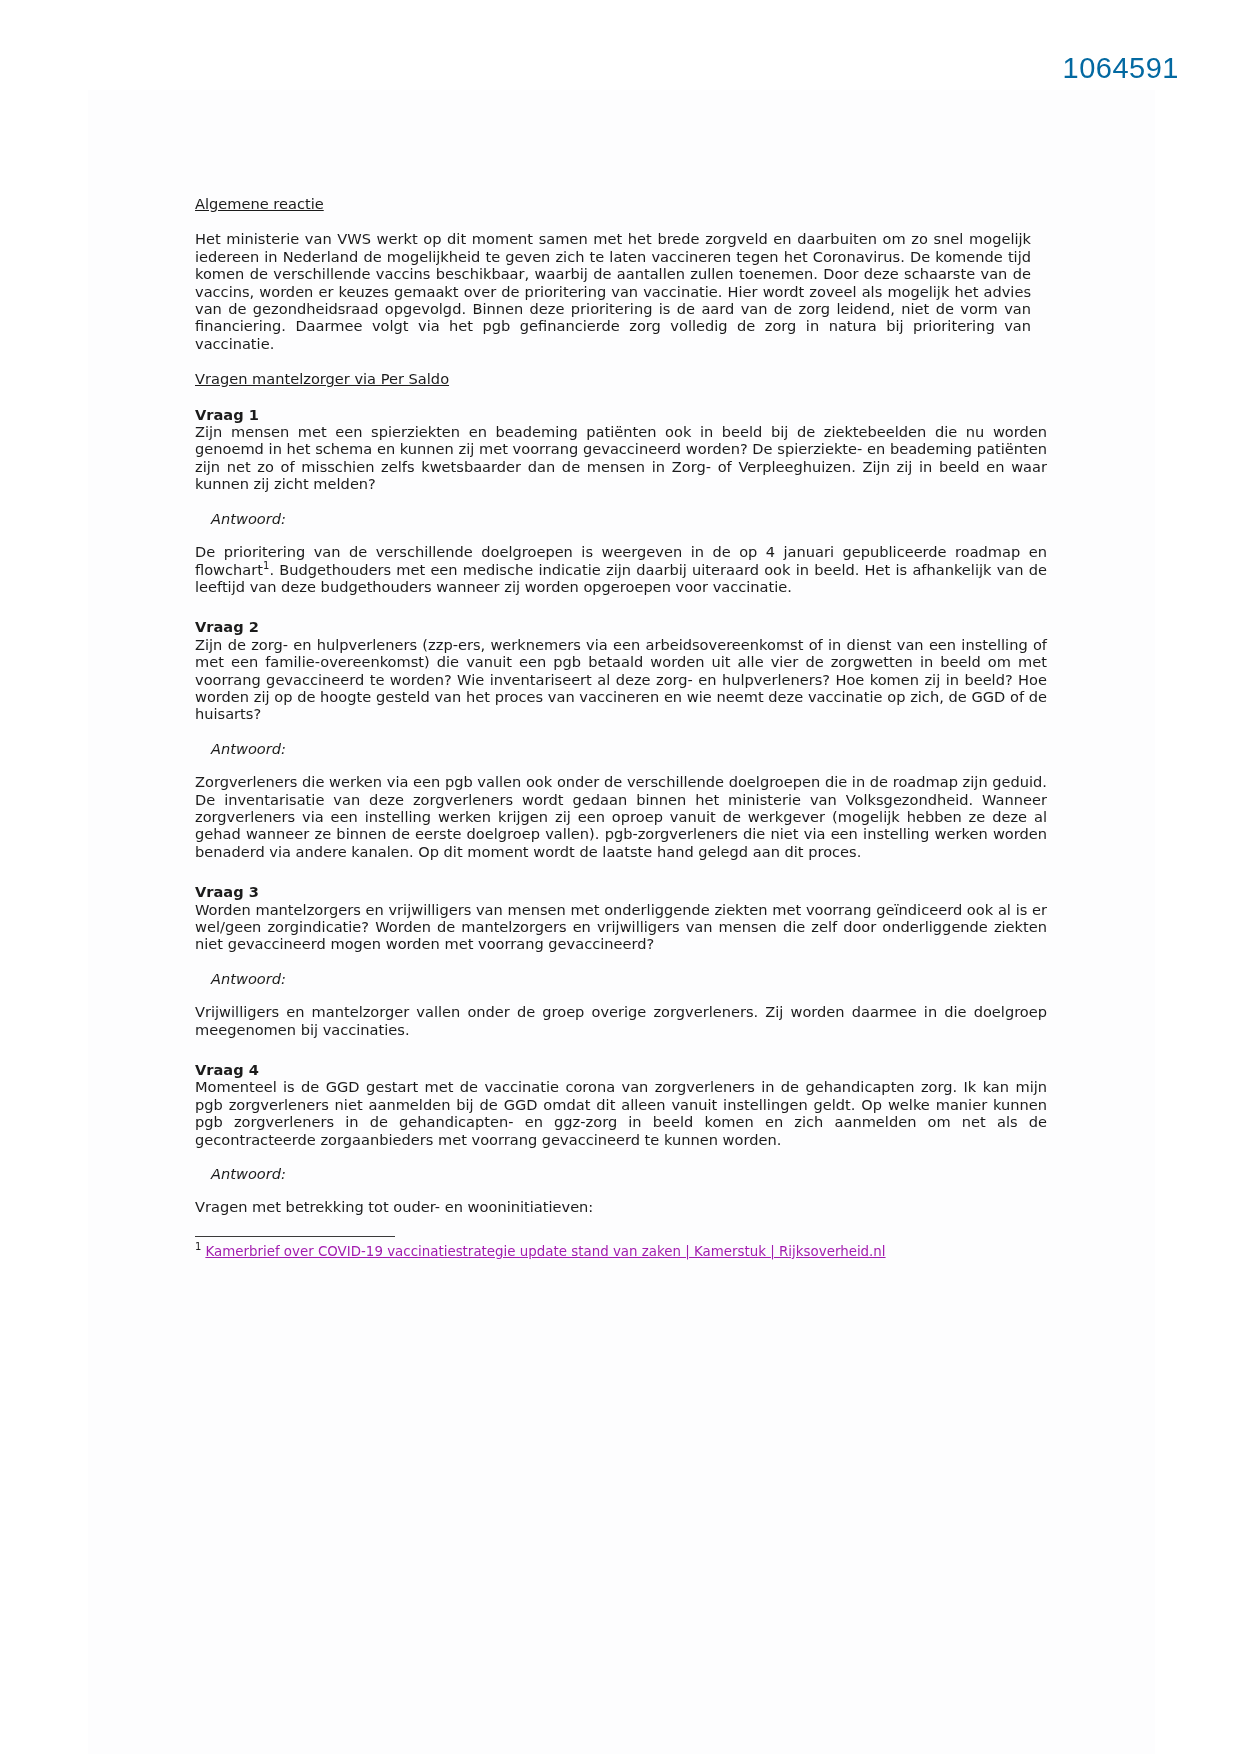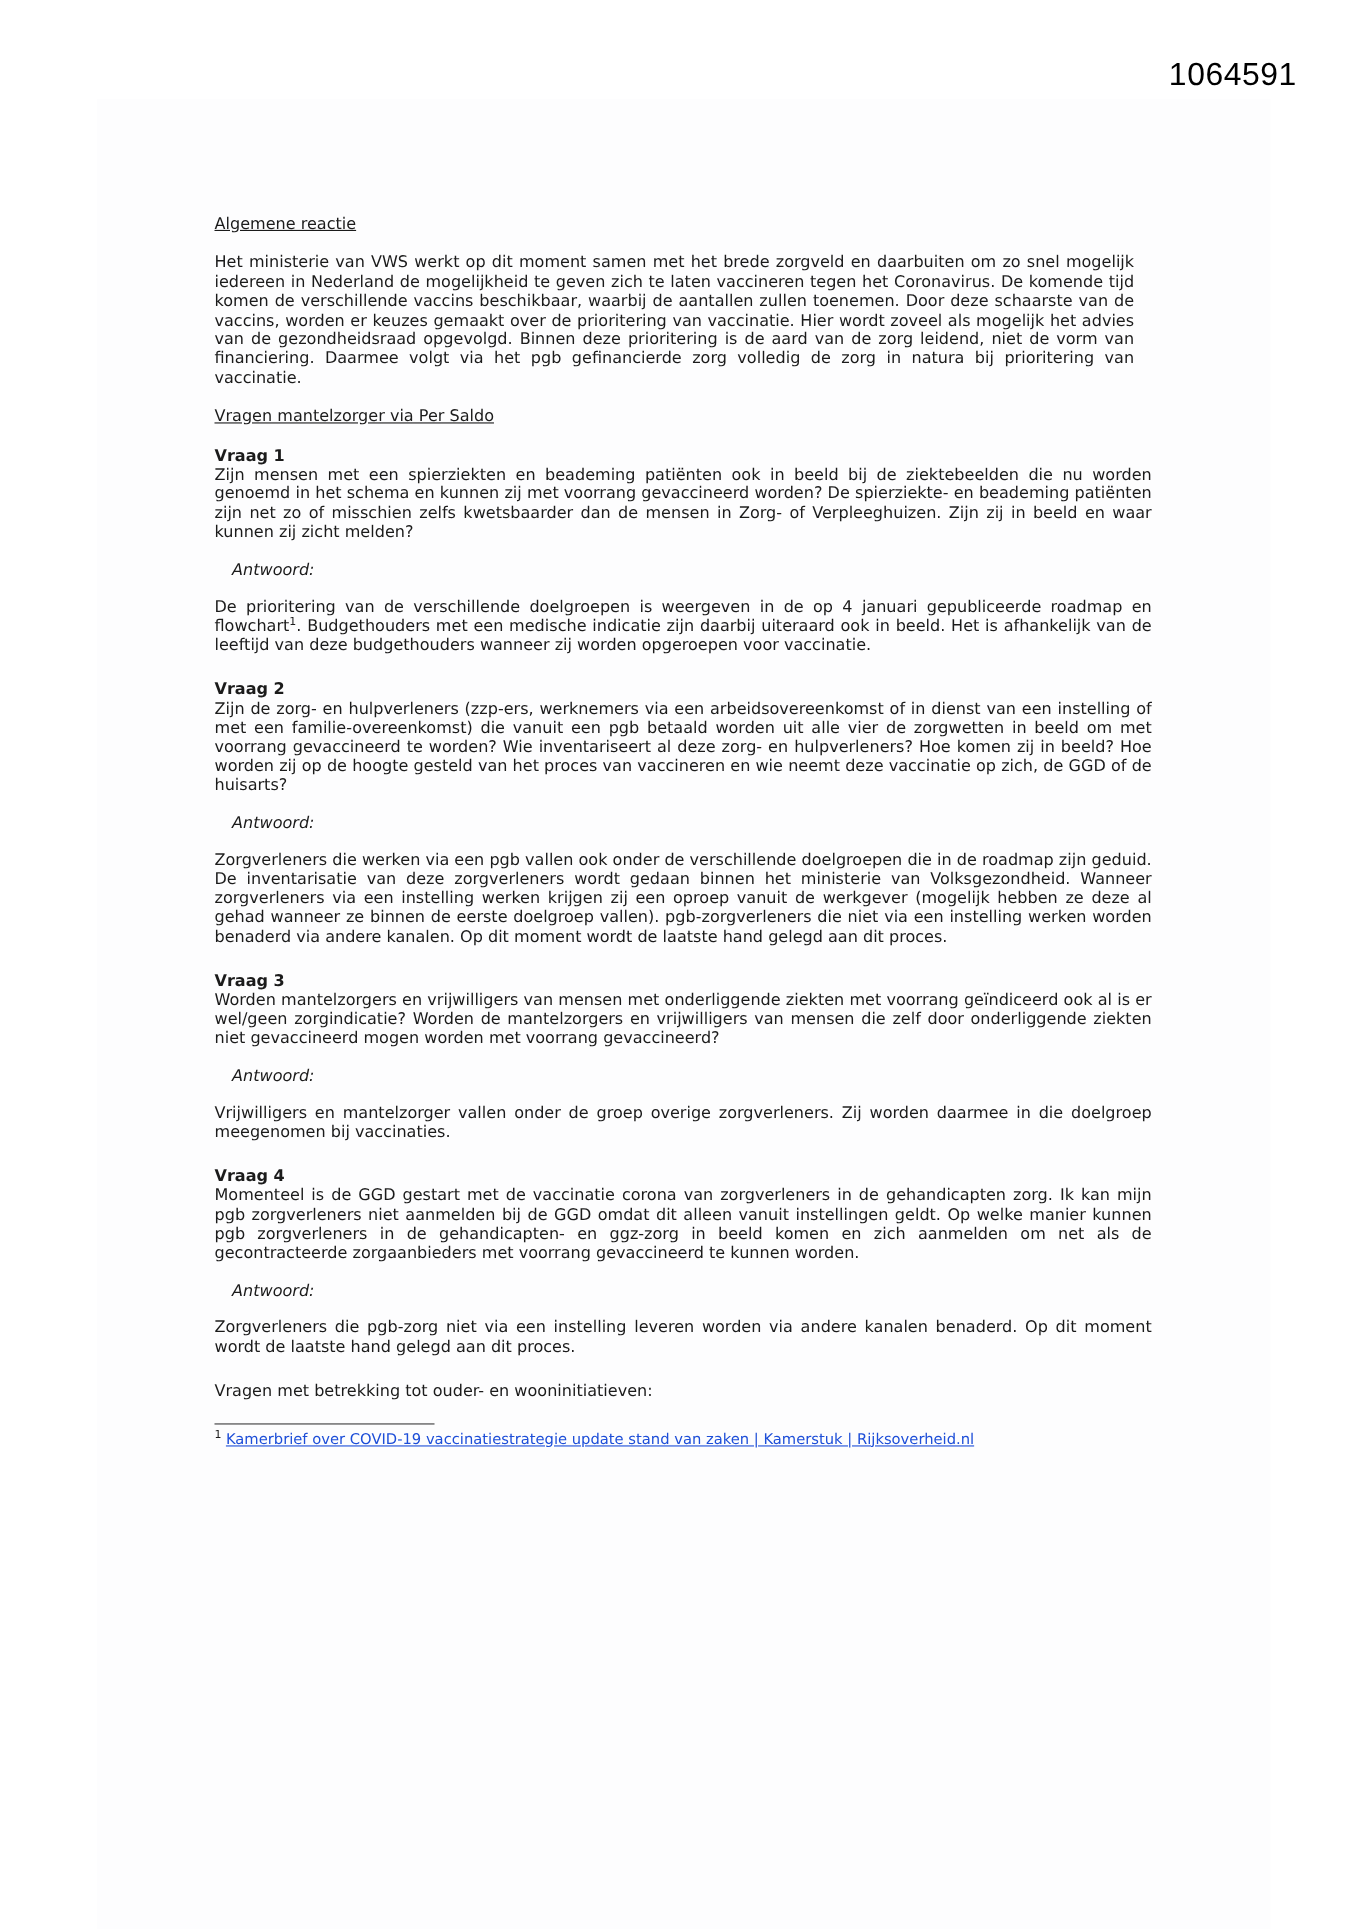--- a/index.html
+++ b/index.html
@@ -23,21 +23,21 @@
     height: 1664px;
     background: #fdfdfe;
   }
   .doc-number {
     position: absolute;
     top: 52px;
     right: 62px;
     font-family: "Liberation Sans", sans-serif;
     font-size: 29px;
     letter-spacing: 0.5px;
-    color: #000000;
+    color: #0369a1;
   }
   .content {
     position: absolute;
     left: 195px;
     top: 195px;
     width: 852px;
     font-size: 14.6px;
     line-height: 17.4px;
     text-align: justify;
   }
@@ -124,24 +124,23 @@
     <p class="q-label">Vraag 3</p>
     <p class="q-text">Worden mantelzorgers en vrijwilligers van mensen met onderliggende ziekten met voorrang geïndiceerd ook al is er wel/geen zorgindicatie? Worden de mantelzorgers en vrijwilligers van mensen die zelf door onderliggende ziekten niet gevaccineerd mogen worden met voorrang gevaccineerd?</p>
     <p class="a-label">Antwoord:</p>
     <p class="a-text">Vrijwilligers en mantelzorger vallen onder de groep overige zorgverleners. Zij worden daarmee in die doelgroep meegenomen bij vaccinaties.</p>
   </div>
 
   <div class="qa-block">
     <p class="q-label">Vraag 4</p>
     <p class="q-text">Momenteel is de GGD gestart met de vaccinatie corona van zorgverleners in de gehandicapten zorg. Ik kan mijn pgb zorgverleners niet aanmelden bij de GGD omdat dit alleen vanuit instellingen geldt. Op welke manier kunnen pgb zorgverleners in de gehandicapten- en ggz-zorg in beeld komen en zich aanmelden om net als de gecontracteerde zorgaanbieders met voorrang gevaccineerd te kunnen worden.</p>
     <p class="a-label">Antwoord:</p>
-    <p class="a-text">Zorgverleners die pgb-zorg niet via een instelling leveren worden via andere kanalen benaderd. Op dit moment wordt de laatste hand gelegd aan dit proces.</p>
   </div>
 
   <p class="closing-heading">Vragen met betrekking tot ouder- en wooninitiatieven:</p>
 
   <hr class="footnote-rule">
 
   <div class="footnote">
-    <sup class="fn">1</sup><a style="color: #1d4ed8;">Kamerbrief over COVID-19 vaccinatiestrategie update stand van zaken | Kamerstuk | Rijksoverheid.nl</a>
+    <sup class="fn">1</sup><a style="color: #a21caf;">Kamerbrief over COVID-19 vaccinatiestrategie update stand van zaken | Kamerstuk | Rijksoverheid.nl</a>
   </div>
 
 </div>
 
 </body></html>

